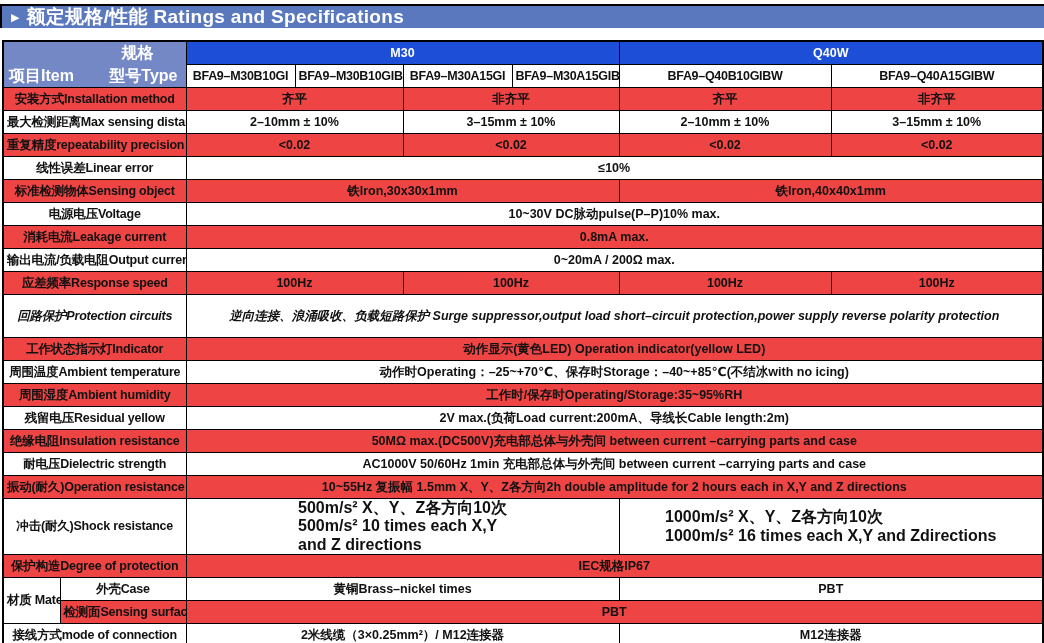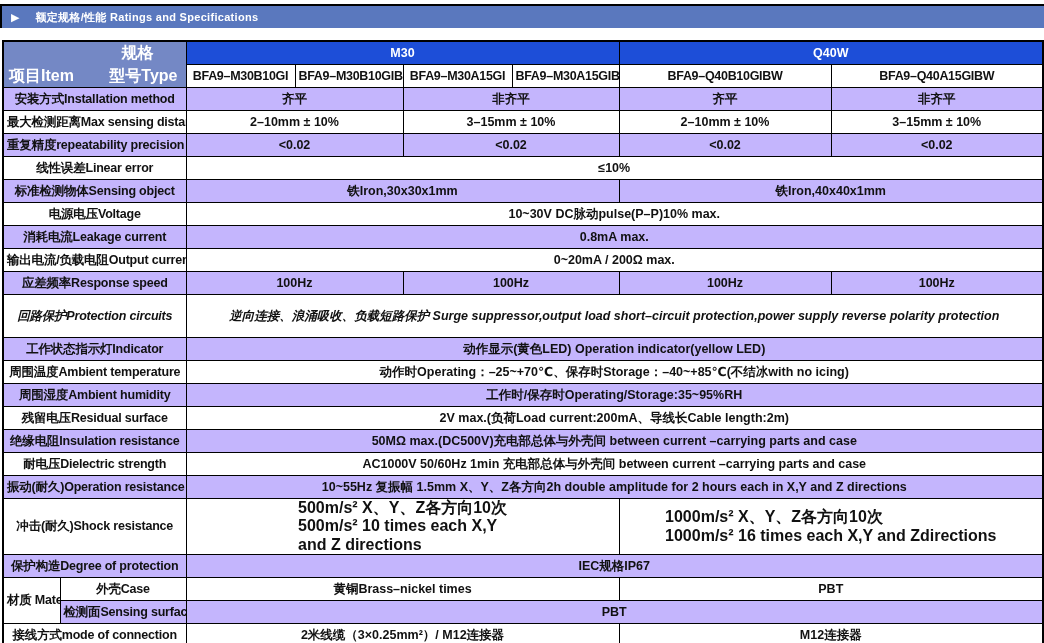--- a/index.html
+++ b/index.html
@@ -2,27 +2,27 @@
 <html><head>
 <meta charset="utf-8">
 <style>
   html,body{margin:0;padding:0;background:#fff;}
   .page{width:1044px;height:643px;background:#fff;position:relative;
         font-family:"Liberation Sans","DejaVu Sans",sans-serif;color:#111;}
   .title-bar{margin:4px 0 12px 0;height:22px;background:#5a78be;
              border-top:2px solid #000;border-left:2px solid #000;
              display:flex;align-items:center;color:#fff;font-weight:bold;}
   .title-bar .arr{font-size:11px;margin:0 7px 0 9px;}
-  .title-bar .ttl{font-size:11px;letter-spacing:0.3px;margin-left:9px;}
+  .title-bar .ttl{font-size:19px;letter-spacing:0.3px;}
   table.spec{border-collapse:collapse;table-layout:fixed;margin-left:2px;width:1040px;}
   table.spec td{border:1px solid #000;padding:0 3px;font-weight:bold;
                 font-size:12.5px;text-align:center;vertical-align:middle;
                 overflow:hidden;white-space:nowrap;height:22px;line-height:1.15;}
   table.spec{border:2px solid #000;}
-  tr.shade td{background:#c4b5fd;text-align:center;}
+  tr.shade td{background:#ef4444;text-align:center;}
   td.lab{text-align:left;font-size:11.5px;letter-spacing:-0.2px;padding-left:4px;}
   td.band{background:#1d4ed8;color:#fff;font-size:13px;height:22px;}
   td.corner{background:#7488c5;color:#fff;position:relative;padding:0;}
   .corner span{position:absolute;font-size:16px;font-weight:bold;}
   .c-spec{top:2px;right:32px;}
   .c-item{bottom:2px;left:5px;}
   .c-type{bottom:2px;right:8px;}
   td.model{font-size:11.5px;letter-spacing:-0.3px;}
   td.pl{white-space:pre-line;}
   tr.h42 td{height:42px;font-style:italic;}
@@ -144,21 +144,21 @@
       <td class="lab" colspan="2">周围温度Ambient temperature</td>
       <td colspan="6">动作时Operating：–25~+70℃、保存时Storage：–40~+85℃(不结冰with no icing)</td>
     </tr>
 
     <tr class="shade">
       <td class="lab" colspan="2">周围湿度Ambient humidity</td>
       <td colspan="6">工作时/保存时Operating/Storage:35~95%RH</td>
     </tr>
 
     <tr>
-      <td class="lab" colspan="2">残留电压Residual surface</td>
+      <td class="lab" colspan="2">残留电压Residual yellow</td>
       <td colspan="6">2V max.(负荷Load current:200mA、导线长Cable length:2m)</td>
     </tr>
 
     <tr class="shade">
       <td class="lab" colspan="2">绝缘电阻Insulation resistance</td>
       <td colspan="6">50MΩ max.(DC500V)充电部总体与外壳间 between current –carrying parts and case</td>
     </tr>
 
     <tr>
       <td class="lab" colspan="2">耐电压Dielectric strength</td>

